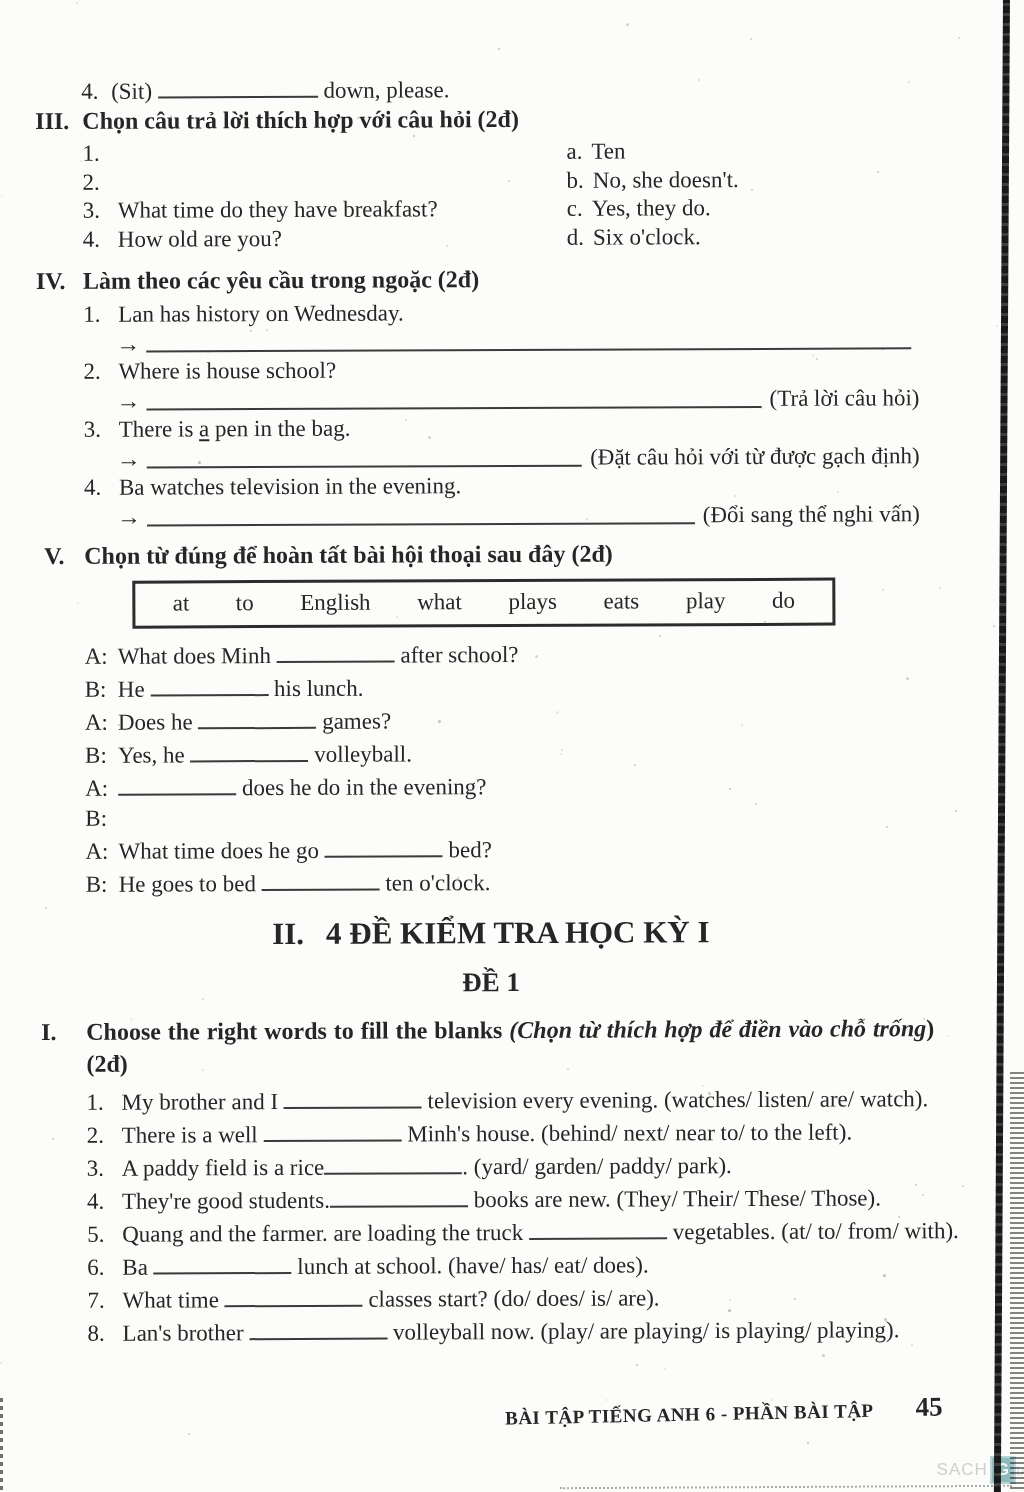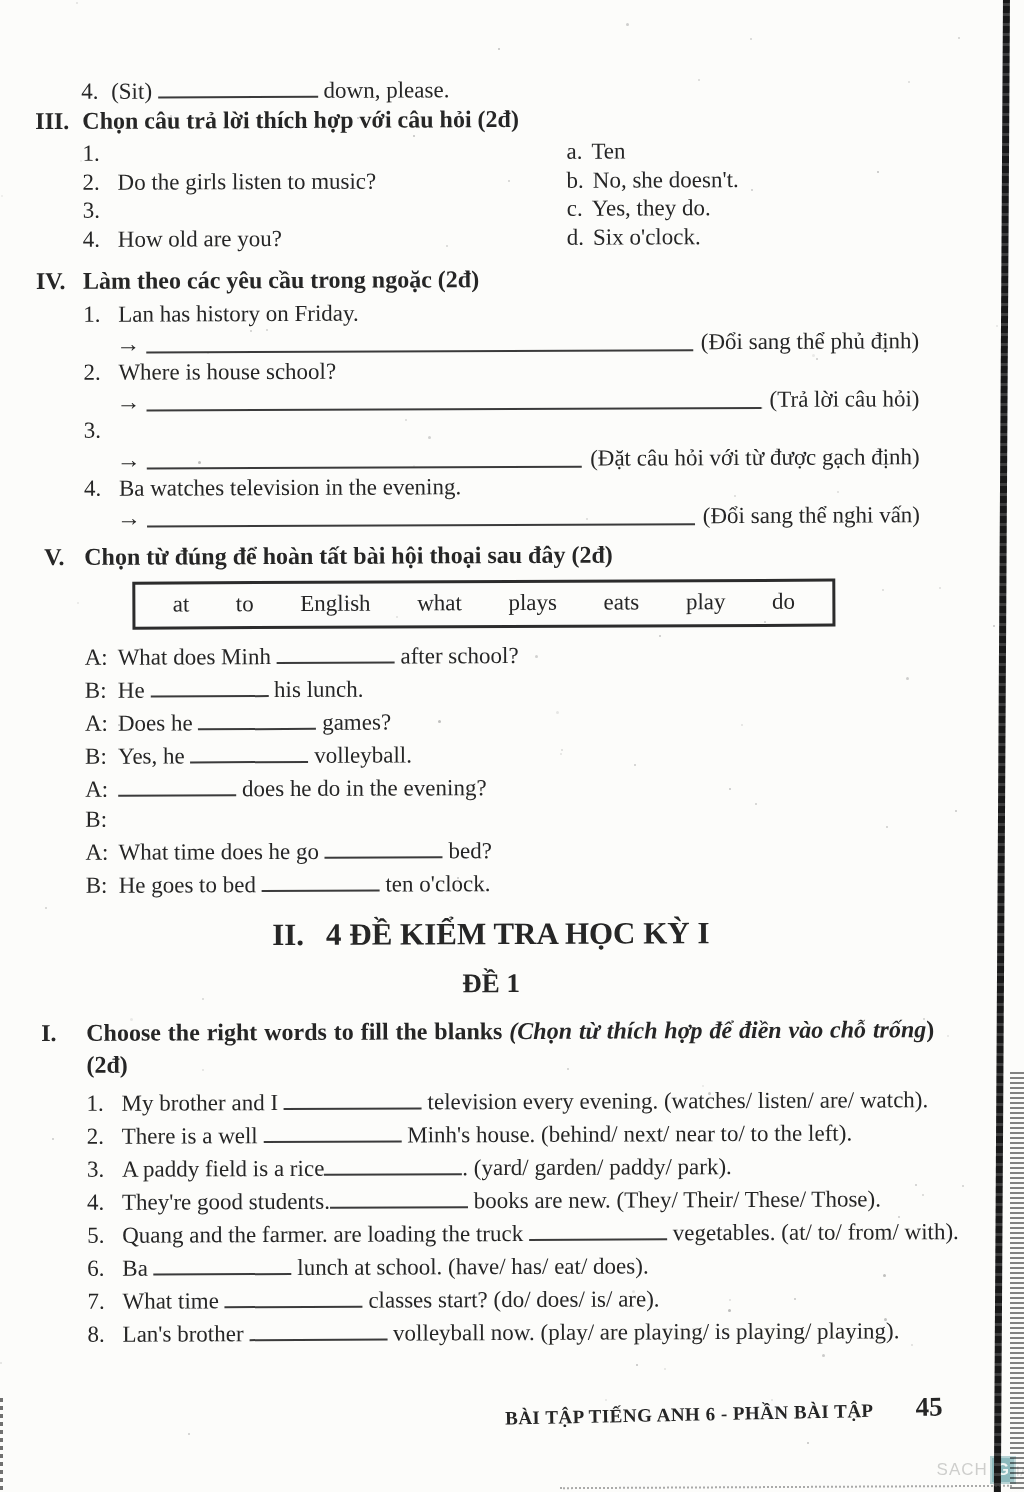--- a/index.html
+++ b/index.html
@@ -103,64 +103,64 @@
     <div class="s3-rows" id="s3-rows">
         <div class="s3-row">
           <div class="s3-q">
             <span class="num">1.</span>
           </div>
           <div class="s3-a"><span class="letter">a.</span><span>Ten</span></div>
         </div>
         <div class="s3-row">
           <div class="s3-q">
             <span class="num">2.</span>
-            <span>Do the girls listen to music?</span>
           </div>
           <div class="s3-a"><span class="letter">b.</span><span>No, she doesn't.</span></div>
         </div>
         <div class="s3-row">
           <div class="s3-q">
             <span class="num">3.</span>
+            <span>What time do they have breakfast?</span>
           </div>
           <div class="s3-a"><span class="letter">c.</span><span>Yes, they do.</span></div>
         </div>
         <div class="s3-row">
           <div class="s3-q">
             <span class="num">4.</span>
             <span>How old are you?</span>
           </div>
           <div class="s3-a"><span class="letter">d.</span><span>Six o'clock.</span></div>
         </div>
       </div>
 
     <div class="sec-head" style="margin-top:11px;">
       <span class="sec-num">IV.</span>
       <span>Làm theo các yêu cầu trong ngoặc (2đ)</span>
     </div>
     <div class="s4-rows" id="s4-rows">
         <div class="s4-sentence">
           <span class="num">1.</span>
-          <span>Lan has history on Friday.</span>
+          <span>Lan has history on Wednesday.</span>
         </div>
         <div class="arrow-row">
           <span class="arrow">→</span>
           <span class="arrow-line"></span>
-          <span class="hint">(Đổi sang thể phủ định)</span>
         </div>
         <div class="s4-sentence">
           <span class="num">2.</span>
           <span>Where is house school?</span>
         </div>
         <div class="arrow-row">
           <span class="arrow">→</span>
           <span class="arrow-line"></span>
           <span class="hint">(Trả lời câu hỏi)</span>
         </div>
         <div class="s4-sentence">
           <span class="num">3.</span>
+          <span>There is <span class="uw">a</span> pen in the bag.</span>
         </div>
         <div class="arrow-row">
           <span class="arrow">→</span>
           <span class="arrow-line"></span>
           <span class="hint">(Đặt câu hỏi với từ được gạch định)</span>
         </div>
         <div class="s4-sentence">
           <span class="num">4.</span>
           <span>Ba watches television in the evening.</span>
         </div>

